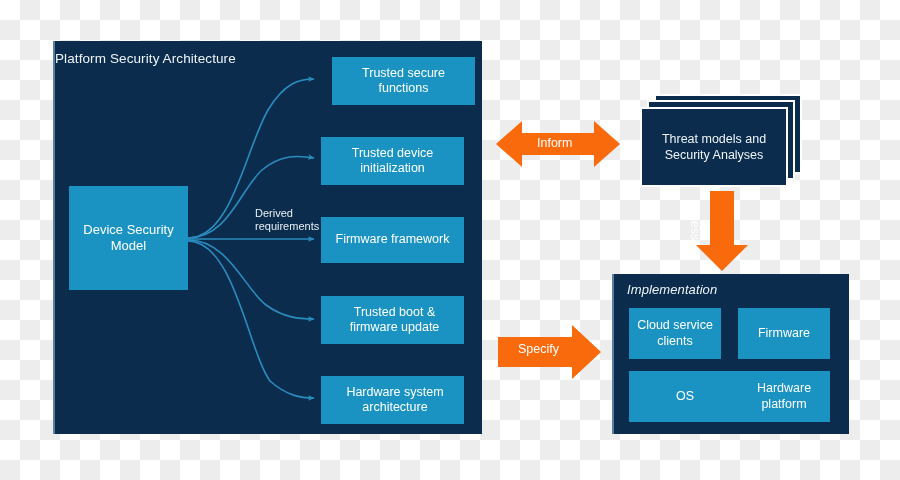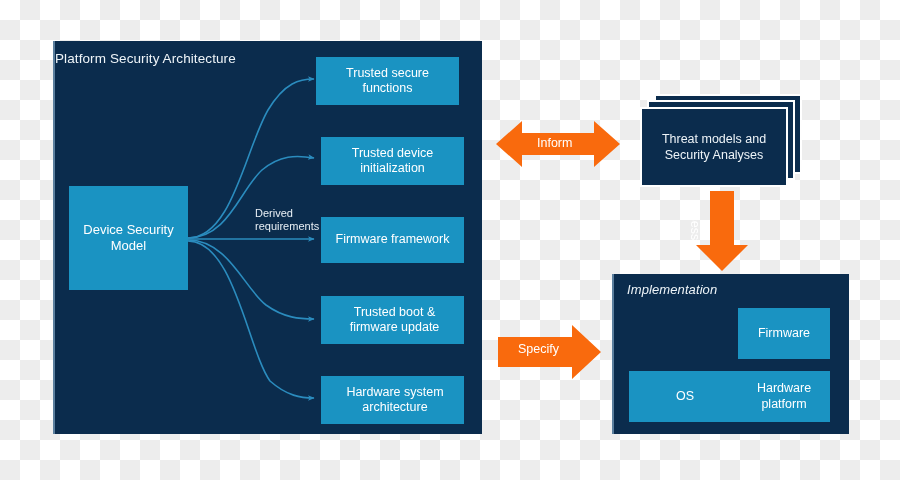--- a/index.html
+++ b/index.html
@@ -62,21 +62,21 @@
     justify-content: center;
     text-align: center;
     line-height: 1.22;
     font-size: 12.5px;
     box-sizing: border-box;
     padding: 2px 4px;
   }
 
   
   #box-dsm        { left: 69px;  top: 186px; width: 119px; height: 104px; font-size: 13px; }
-  #box-tsf        { left: 316px; top: 57px;  width: 143px; height: 48px;  }
+  #box-tsf        { left: 332px; top: 57px;  width: 143px; height: 48px;  }
   #box-tdi        { left: 321px; top: 137px; width: 143px; height: 48px;  }
   #box-fw         { left: 321px; top: 217px; width: 143px; height: 46px;  }
   #box-tbfu       { left: 321px; top: 296px; width: 143px; height: 48px; padding-left: 8px;  }
   #box-hsa        { left: 321px; top: 376px; width: 143px; height: 48px; padding-left: 9px;  }
 
   
   #box-cloud      { left: 629px; top: 308px; width: 92px;  height: 51px; }
   #box-firmware   { left: 738px; top: 308px; width: 92px;  height: 51px; }
   #box-os         { left: 629px; top: 371px; width: 112px;  height: 51px; }
   #box-hwplat     { left: 738px; top: 371px; width: 92px;  height: 51px; }
@@ -158,20 +158,21 @@
   <div class="stack-card" id="stack-3"></div>
   <div class="stack-card" id="stack-2"></div>
   <div class="stack-card" id="stack-1">
     <div class="stack-label">Threat models and<br>Security Analyses</div>
   </div>
 
   <div class="panel" id="impl-panel">
     <div class="panel-title">Implementation</div>
   </div>
 
+  <div class="cbox" id="box-cloud">Cloud service clients</div>
   <div class="cbox" id="box-firmware">Firmware</div>
   <div class="cbox" id="box-os">OS</div>
   <div class="cbox" id="box-hwplat">Hardware platform</div>
 
   <svg id="overlay" viewBox="0 0 900 480">
     <defs>
       <marker id="ah" markerWidth="7" markerHeight="7" refX="6" refY="3.2" orient="auto" markerUnits="userSpaceOnUse">
         <path d="M0,0.4 L6.6,3.2 L0,6 L1.6,3.2 Z" fill="#2b8cbe"></path>
       </marker>
     </defs>

